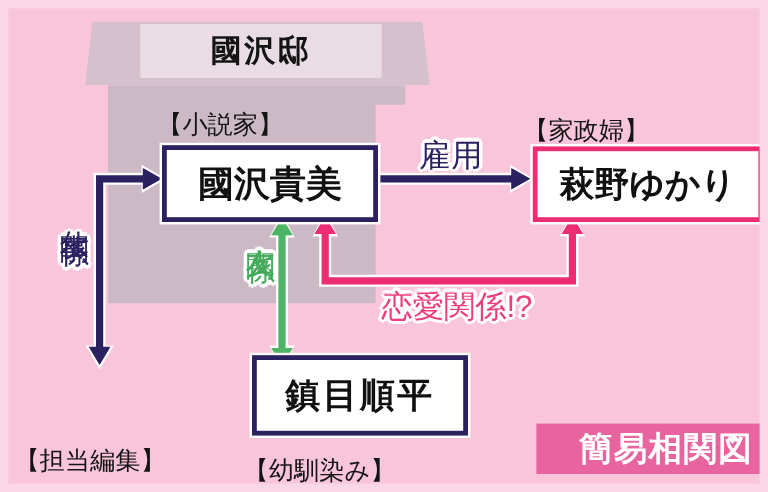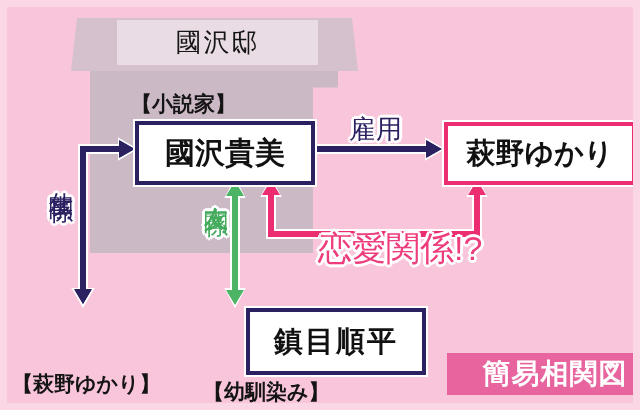--- a/index.html
+++ b/index.html
@@ -7,53 +7,53 @@
          font-family:"Liberation Sans","DejaVu Sans",sans-serif;}
   .frame{position:absolute;inset:0;border:7px solid #fbd6e4;pointer-events:none;}
 
   
   .roof{position:absolute;left:71px;top:18px;width:287px;height:53px;background:#d5c1cd;
         clip-path:polygon(2.1% 0,97.9% 0,100% 100%,0 100%);}
   .house-body{position:absolute;left:90px;top:71px;width:248px;height:182px;background:#ccb9c6;
         clip-path:polygon(0 0,100% 0,100% 9%,89.9% 9%,89.9% 100%,0 100%);}
   .title-bar{position:absolute;left:117px;top:20px;width:201px;height:45px;background:#e9dce4;
         display:flex;align-items:center;justify-content:center;}
-  .title-bar span{font-family:"Liberation Serif","DejaVu Serif",serif;font-weight:normal;
+  .title-bar span{font-family:"Liberation Serif","DejaVu Serif",serif;font-weight:bold;
         font-size:26px;color:#141414;letter-spacing:2px;}
 
   
   .nbox{position:absolute;background:#fff;display:flex;align-items:center;justify-content:center;
         box-shadow:0 0 0 2px #fff;}
   .nbox span{font-family:"Liberation Serif","DejaVu Serif",serif;font-weight:bold;color:#111;
         white-space:nowrap;}
   .navy-border{border:4px solid #2b2161;}
   .pink-border{border:4px solid #ec2d71;}
   .kunisawa{left:135px;top:121px;width:172px;height:56px;}
   .kunisawa span{font-size:30px;}
   .hagino{left:444px;top:122px;width:184px;height:55px;}
   .hagino span{font-size:29px;}
   .mitsuma{left:27px;top:308px;width:170px;height:59px;}
   .mitsuma span{font-size:28px;}
-  .shizume{left:210px;top:308px;width:172px;height:59px;margin-left:36px;}
+  .shizume{left:210px;top:296px;width:172px;height:59px;}
   .shizume span{font-size:29px;letter-spacing:2px;}
 
   
-  .role{position:absolute;font-family:"Liberation Serif","DejaVu Serif",serif;font-weight:bold;
+  .role{position:absolute;font-family:"Liberation Serif","DejaVu Serif",serif;font-weight:normal;
         font-size:21px;color:#141414;white-space:nowrap;}
   .role-kunisawa{left:131px;top:90px;}
   .role-hagino{left:436px;top:95px;}
   .role-mitsuma{left:12px;top:370px;}
   .role-shizume{left:203px;top:378px;}
 
   
   .rel{position:absolute;font-weight:normal;white-space:nowrap;
        text-shadow:-2px -2px 0 #fff,2px -2px 0 #fff,-2px 2px 0 #fff,2px 2px 0 #fff,
                    0 -3px 0 #fff,0 3px 0 #fff,-3px 0 0 #fff,3px 0 0 #fff;}
   .rel-employment{left:349px;top:112px;font-size:26px;color:#2b2161;letter-spacing:1px;}
-  .rel-romance{left:318px;top:226px;font-size:34px;color:#ee3d7c;}
+  .rel-romance{left:318px;top:238px;font-size:26px;color:#ee3d7c;}
   .vrel{writing-mode:vertical-rl;text-orientation:upright;letter-spacing:2px;}
   .rel-work{left:45px;top:174px;font-size:24px;color:#2b2161;}
   .rel-friend{left:200px;top:188px;font-size:24px;color:#43aa5c;}
 
   
   .badge{position:absolute;left:447px;top:353px;width:216px;height:42px;background:#e7649e;
          display:flex;align-items:center;justify-content:center;}
   .badge span{font-family:"Liberation Serif","DejaVu Serif",serif;font-weight:bold;font-size:28px;
          color:#fff;letter-spacing:1px;}
 
@@ -101,21 +101,22 @@
       <polyline points="271,194 271,234 477,234 477,194" fill="none" stroke="#fff" stroke-width="10"></polyline>
       <polygon points="262,196 280,196 271,179" fill="#ec2d71" stroke="#fff" stroke-width="2"></polygon>
       <polygon points="468,196 486,196 477,179" fill="#ec2d71" stroke="#fff" stroke-width="2"></polygon>
       <polyline points="271,194 271,234 477,234 477,194" fill="none" stroke="#ec2d71" stroke-width="6"></polyline>
       <polygon points="262,195 280,195 271,180" fill="#ec2d71"></polygon>
       <polygon points="468,195 486,195 477,180" fill="#ec2d71"></polygon>
     </g>
   </svg>
 
   <div class="role role-kunisawa">【小説家】</div>
-  <div class="role role-mitsuma">【萩野ゆかり】</div>
+  <div class="role role-hagino">【家政婦】</div>
+  <div class="role role-mitsuma">【担当編集】</div>
   <div class="role role-shizume">【幼馴染み】</div>
 
   <div class="nbox pink-border hagino">
     <span>萩野ゆかり</span>
   </div>
   <div class="nbox navy-border kunisawa">
     <span>國沢貴美</span>
   </div>
   <div class="nbox navy-border shizume">
     <span>鎮目順平</span>

